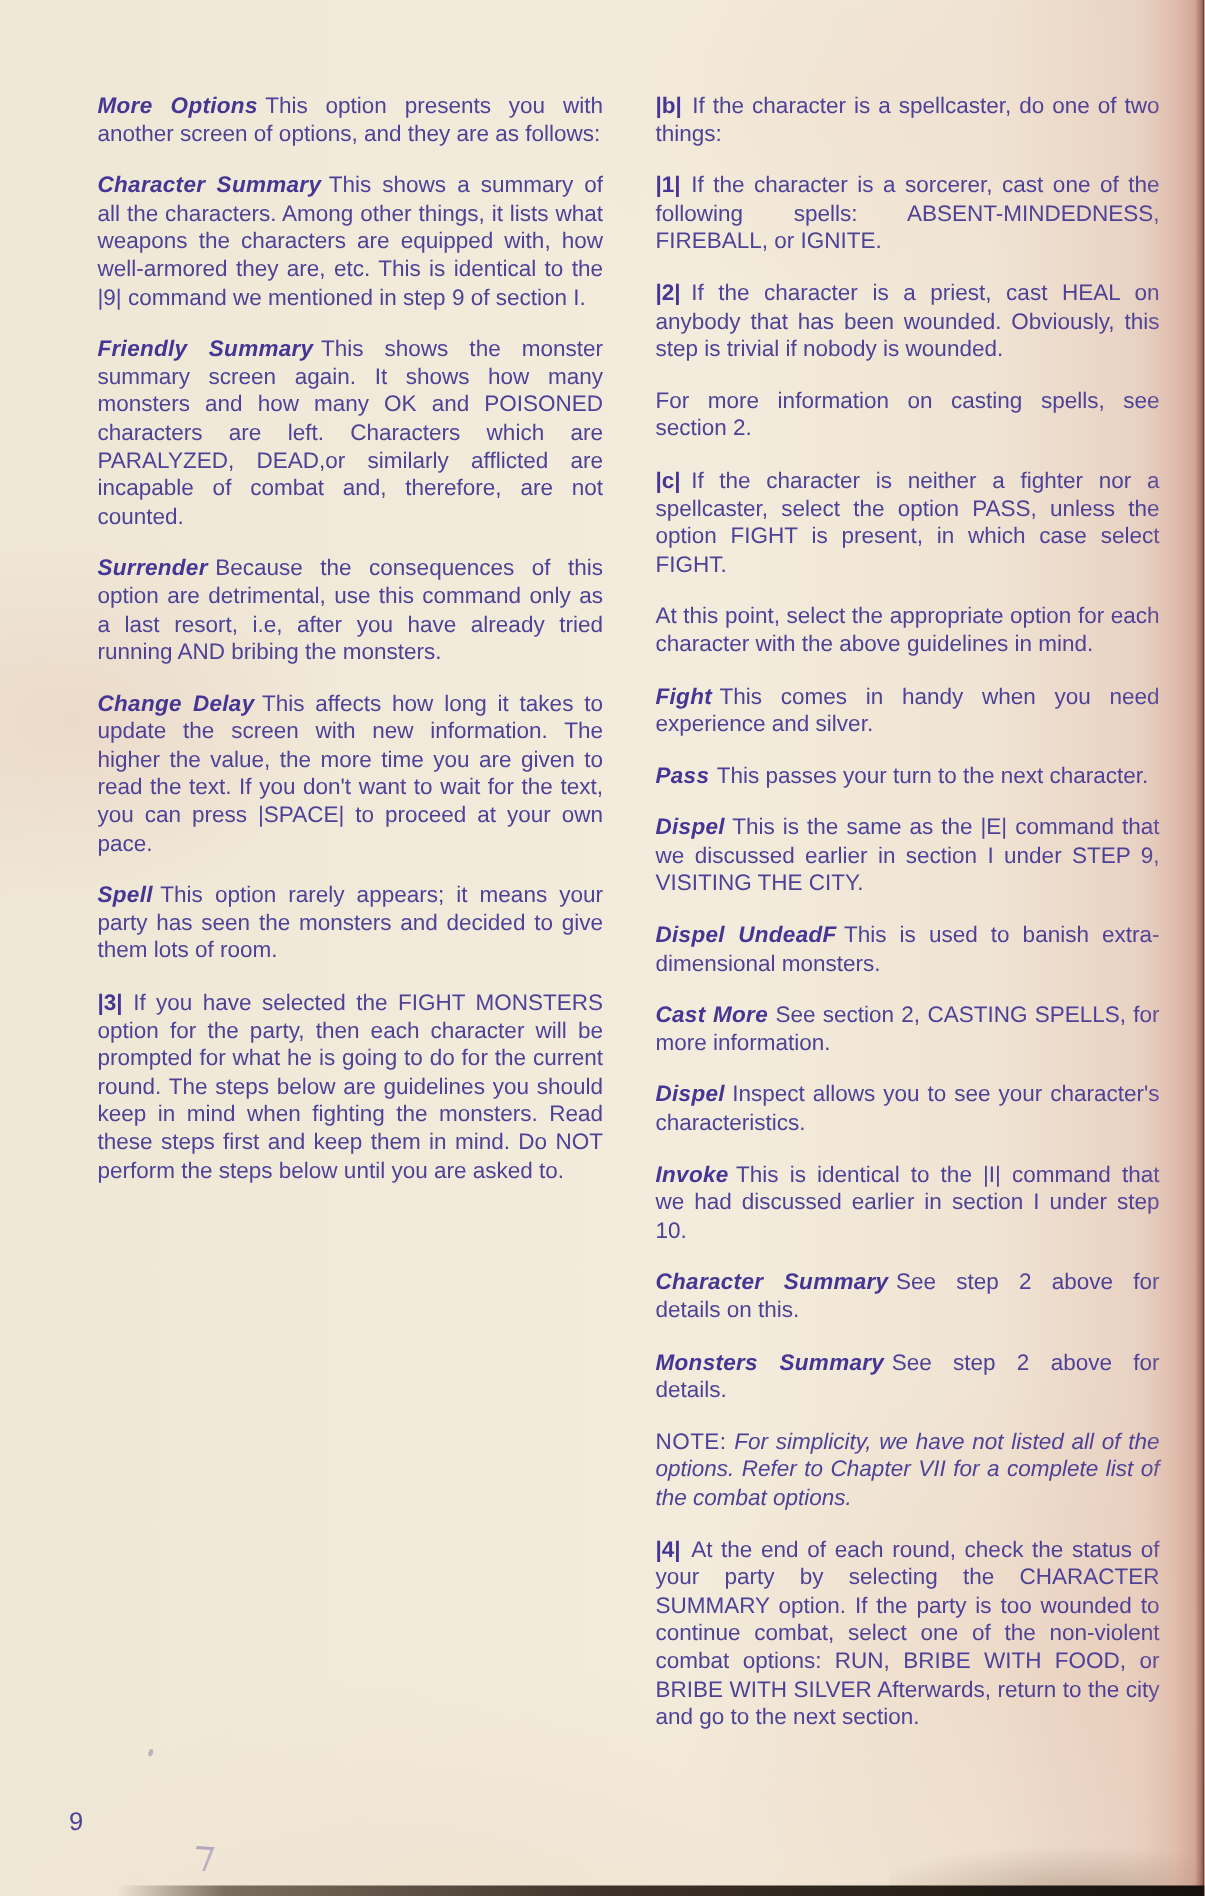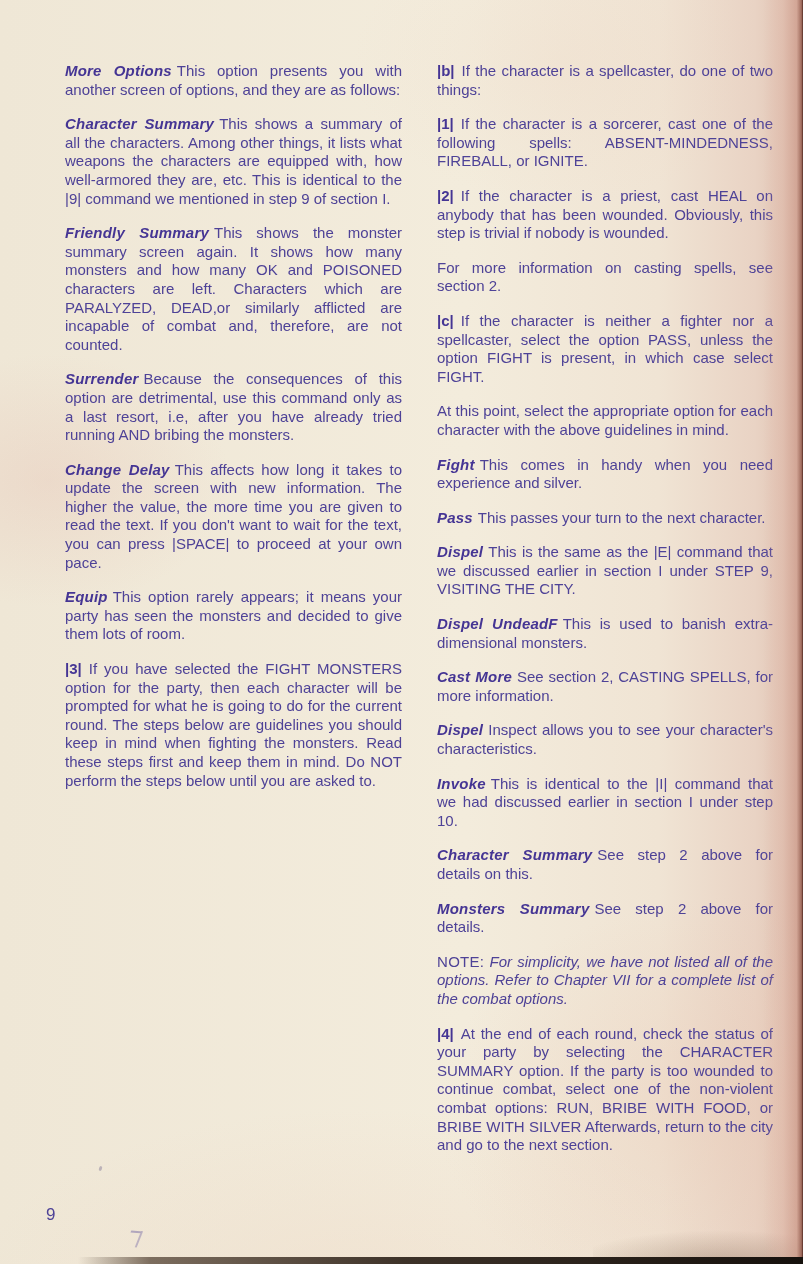--- a/index.html
+++ b/index.html
@@ -67,21 +67,21 @@
 </style>
 </head>
 <body>
 
 <div class="col col-left">
   <p class="para"><b class="head">More Options</b><span>This option presents you with another screen of options, and they are as follows:</span></p>
   <p class="para i1"><b class="head">Character Summary</b><span>This shows a summary of all the characters. Among other things, it lists what weapons the characters are equipped with, how well-armored they are, etc. This is identical to the |9| command we mentioned in step 9 of section I.</span></p>
   <p class="para i1"><b class="head">Friendly Summary</b><span>This shows the monster summary screen again. It shows how many monsters and how many OK and POISONED characters are left. Characters which are PARALYZED, DEAD,or similarly afflicted are incapable of combat and, therefore, are not counted.</span></p>
   <p class="para i1"><b class="head">Surrender</b><span>Because the consequences of this option are detrimental, use this command only as a last resort, i.e, after you have already tried running AND bribing the monsters.</span></p>
   <p class="para i1"><b class="head">Change Delay</b><span>This affects how long it takes to update the screen with new information. The higher the value, the more time you are given to read the text. If you don't want to wait for the text, you can press |SPACE| to proceed at your own pace.</span></p>
-  <p class="para ih"><b class="head">Equip</b><span>This option rarely appears; it means your party has seen the monsters and decided to give them lots of room.</span></p>
+  <p class="para ih"><b class="head">Spell</b><span>This option rarely appears; it means your party has seen the monsters and decided to give them lots of room.</span></p>
   <p class="para"><b class="prefix">|3|</b><span>If you have selected the FIGHT MONSTERS option for the party, then each character will be prompted for what he is going to do for the current round. The steps below are guidelines you should keep in mind when fighting the monsters. Read these steps first and keep them in mind. Do NOT perform the steps below until you are asked to.</span></p>
 </div>
 
 <div class="col col-right">
   <p class="para"><b class="prefix">|b|</b><span>If the character is a spellcaster, do one of two things:</span></p>
   <p class="para i1"><b class="prefix">|1|</b><span>If the character is a sorcerer, cast one of the following spells: ABSENT-MINDEDNESS, FIREBALL, or IGNITE.</span></p>
   <p class="para i1"><b class="prefix">|2|</b><span>If the character is a priest, cast HEAL on anybody that has been wounded. Obviously, this step is trivial if nobody is wounded.</span></p>
   <p class="para i1"><span>For more information on casting spells, see section 2.</span></p>
   <p class="para"><b class="prefix">|c|</b><span>If the character is neither a fighter nor a spellcaster, select the option PASS, unless the option FIGHT is present, in which case select FIGHT.</span></p>
   <p class="para"><span>At this point, select the appropriate option for each character with the above guidelines in mind.</span></p>

